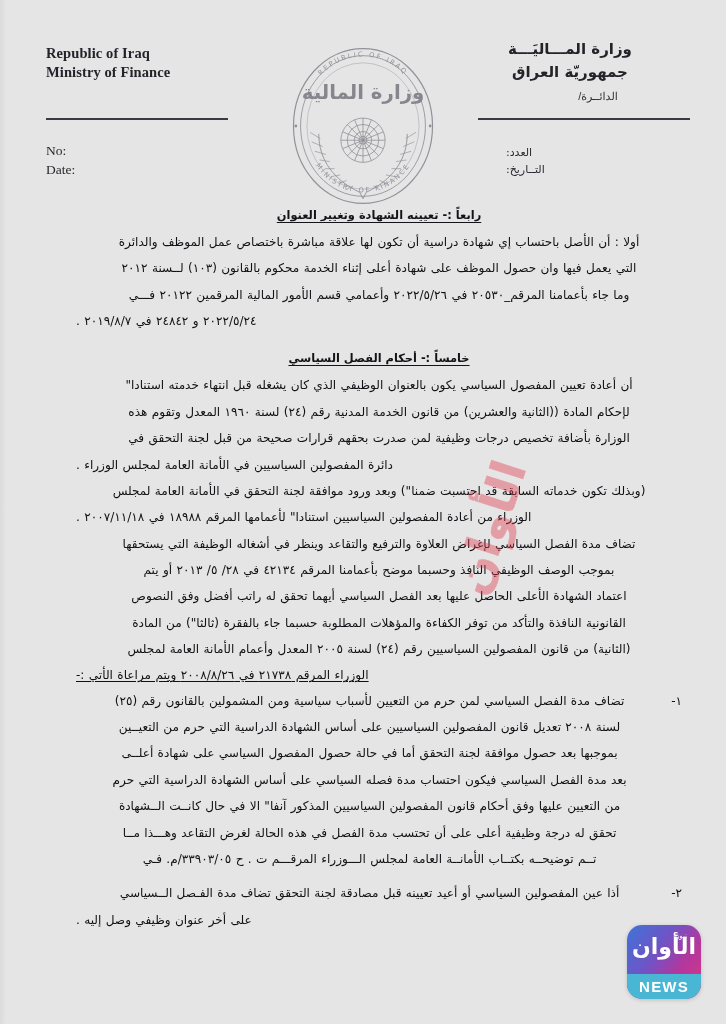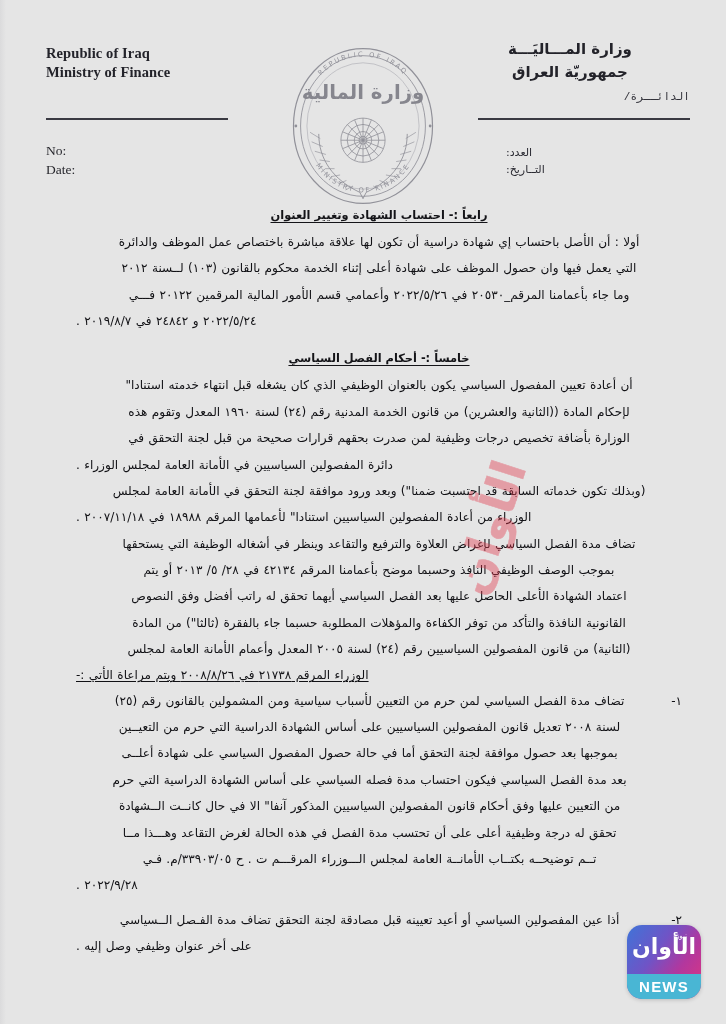--- a/index.html
+++ b/index.html
@@ -76,24 +76,24 @@
   .hdr-right .ar-line {
     font-family: "DejaVu Sans", sans-serif;
     font-size: 15px;
     font-weight: bold;
     color: #23232a;
     line-height: 1.5;
     letter-spacing: .4px;
   }
   .hdr-right .ar-sub {
     margin-top: 7px;
-    font-family: Liberation Mono, monospace;
+    font-family: Liberation Sans, sans-serif;
     font-size: 11px;
     color: #32323a;
-    text-align: right;
+    text-align: center;
     padding-left: 56px;
   }
   .hdr-right .rule {
     margin: 15px 0 0 auto;
     width: 212px;
     height: 2px;
     background: #3a3a42;
   }
   .hdr-right .meta {
     margin-top: 24px;
@@ -328,21 +328,21 @@
       <div class="rule"></div>
       <div class="meta">
         <div>العدد:</div>
         <div>التــاريخ:</div>
       </div>
     </div>
   </div>
 
   <div class="doc-body">
 
-    <div class="sec-head">رابعاً :- احتساب الشهادة وتغيير العنوان</div>
+    <div class="sec-head">رابعاً :- تعيينه الشهادة وتغيير العنوان</div>
     <p class="para">أولا : أن الأصل باحتساب إي شهادة دراسية أن تكون لها علاقة مباشرة باختصاص عمل الموظف والدائرة</p>
     <p class="para">التي يعمل فيها وان حصول الموظف على شهادة أعلى إثناء الخدمة محكوم بالقانون (١٠٣) لــسنة ٢٠١٢</p>
     <p class="para">وما جاء بأعمامنا المرقم_٢٠٥٣٠ في ٢٠٢٢/٥/٢٦ وأعمامي قسم الأمور المالية المرقمين ٢٠١٢٢ فـــي</p>
     <p class="para jleft">٢٠٢٢/٥/٢٤ و ٢٤٨٤٢ في ٢٠١٩/٨/٧ .</p>
 
     <div class="sec-head sec5">خامساً :- أحكام الفصل السياسي</div>
 
     <p class="para">أن أعادة تعيين المفصول السياسي يكون بالعنوان الوظيفي الذي كان يشغله قبل انتهاء خدمته استنادا"</p>
     <p class="para">لإحكام المادة ((الثانية والعشرين) من قانون الخدمة المدنية رقم (٢٤) لسنة ١٩٦٠ المعدل وتقوم هذه</p>
     <p class="para">الوزارة بأضافة تخصيص درجات وظيفية لمن صدرت بحقهم قرارات صحيحة من قبل لجنة التحقق في</p>
@@ -361,21 +361,20 @@
     <div class="clause">
       <div class="marker">١-</div>
       <div class="ctext">
         <p class="para end-right">تضاف مدة الفصل السياسي لمن حرم من التعيين لأسباب سياسية ومن المشمولين بالقانون رقم (٢٥)</p>
         <p class="para">لسنة ٢٠٠٨ تعديل قانون المفصولين السياسيين على أساس الشهادة الدراسية التي حرم من التعيــين</p>
         <p class="para">بموجبها بعد حصول موافقة لجنة التحقق أما في حالة حصول المفصول السياسي على شهادة أعلــى</p>
         <p class="para">بعد مدة الفصل السياسي فيكون احتساب مدة فصله السياسي على أساس الشهادة الدراسية التي حرم</p>
         <p class="para">من التعيين عليها وفق أحكام قانون المفصولين السياسيين المذكور آنفا" الا في حال كانــت الــشهادة</p>
         <p class="para">تحقق له درجة وظيفية أعلى على أن تحتسب مدة الفصل في هذه الحالة لغرض التقاعد وهـــذا مــا</p>
         <p class="para">تــم توضيحــه بكتــاب الأمانــة العامة لمجلس الـــوزراء المرقـــم ت . ح ٣٣٩٠٣/٠٥/م. فـي</p>
-        <p class="para jleft">٢٠٢٢/٩/٢٨ .</p>
       </div>
     </div>
 
     <div class="clause" style="margin-top:12px;">
       <div class="marker">٢-</div>
       <div class="ctext">
         <p class="para end-right">أذا عين المفصولين السياسي أو أعيد تعيينه قبل مصادقة لجنة التحقق تضاف مدة الفـصل الــسياسي</p>
         <p class="para jleft">على أخر عنوان وظيفي وصل إليه .</p>
       </div>
     </div>

